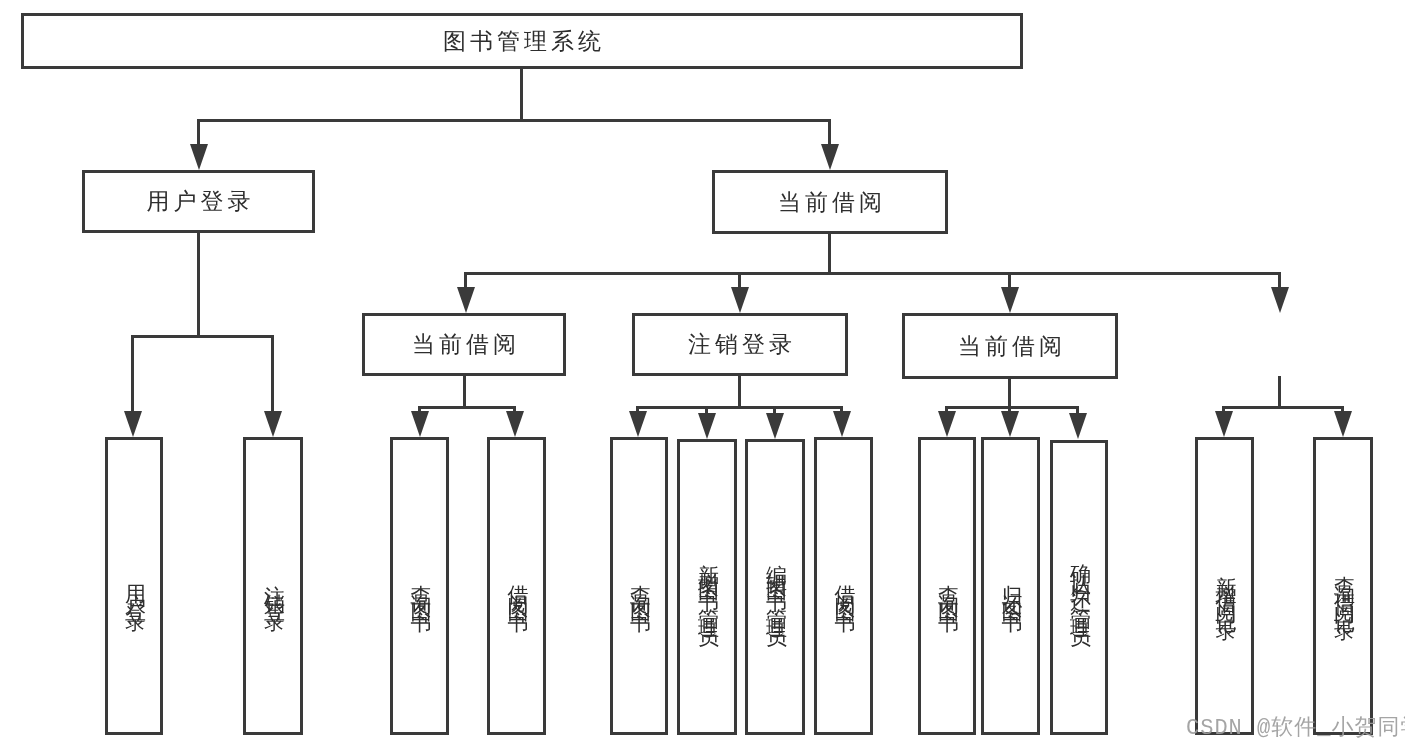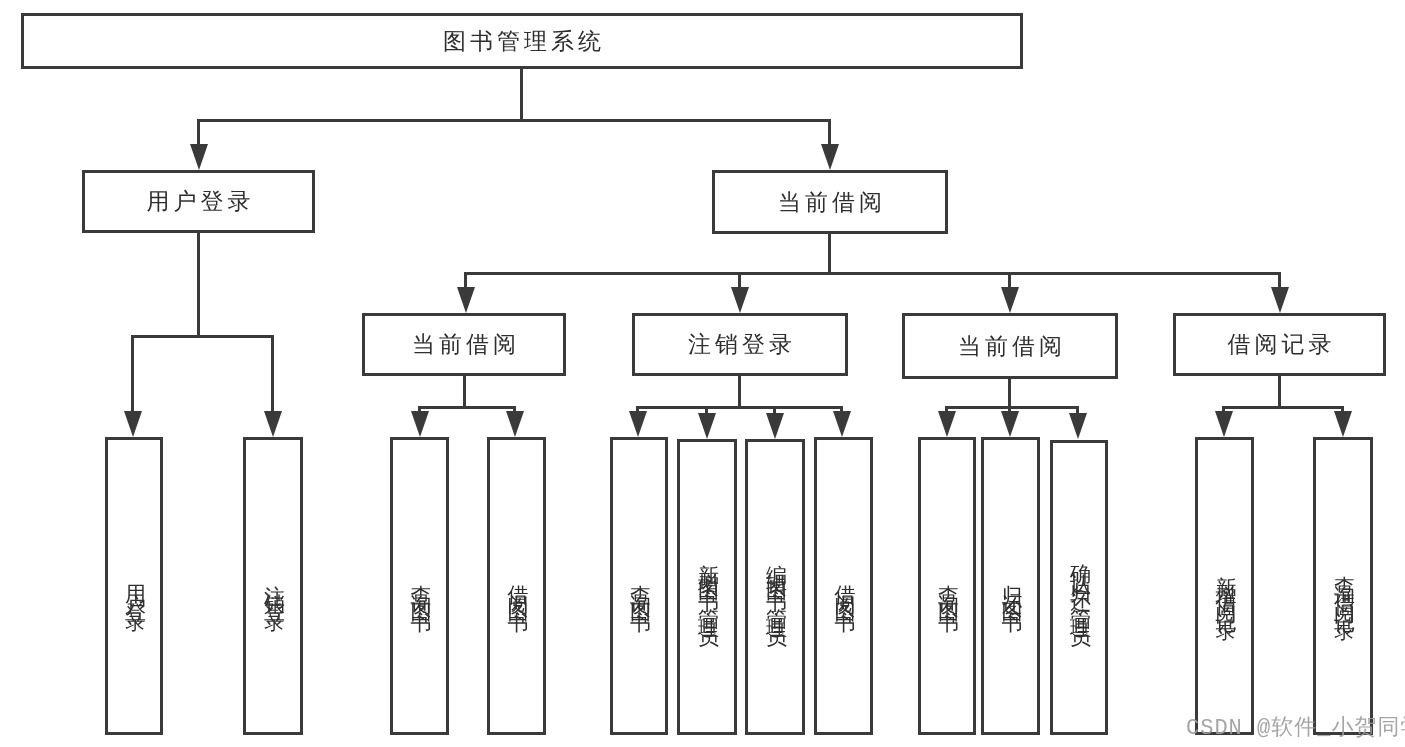--- a/index.html
+++ b/index.html
@@ -70,23 +70,20 @@
   <div class="arrow" style="left:1271px;top:287px;"></div>
 
   <div class="node" style="left:362px;top:313px;width:204px;height:63px;">
     <span class="hlabel">当前借阅</span>
   </div>
   <div class="node" style="left:632px;top:313px;width:216px;height:63px;">
     <span class="hlabel">注销登录</span>
   </div>
   <div class="node" style="left:902px;top:313px;width:216px;height:66px;">
     <span class="hlabel">当前借阅</span>
-  </div>
-  <div class="node" style="left:1173px;top:313px;width:213px;height:63px;">
-    <span class="hlabel">借阅记录</span>
   </div>
 
   <div class="vline" style="left:463px;top:376px;height:33px;"></div>
   <div class="hline" style="left:418px;top:406px;width:98px;"></div>
   <div class="vline" style="left:418px;top:406px;height:9px;"></div>
   <div class="arrow" style="left:411px;top:411px;"></div>
   <div class="vline" style="left:513px;top:406px;height:9px;"></div>
   <div class="arrow" style="left:506px;top:411px;"></div>
 
   <div class="vline" style="left:738px;top:376px;height:33px;"></div>

